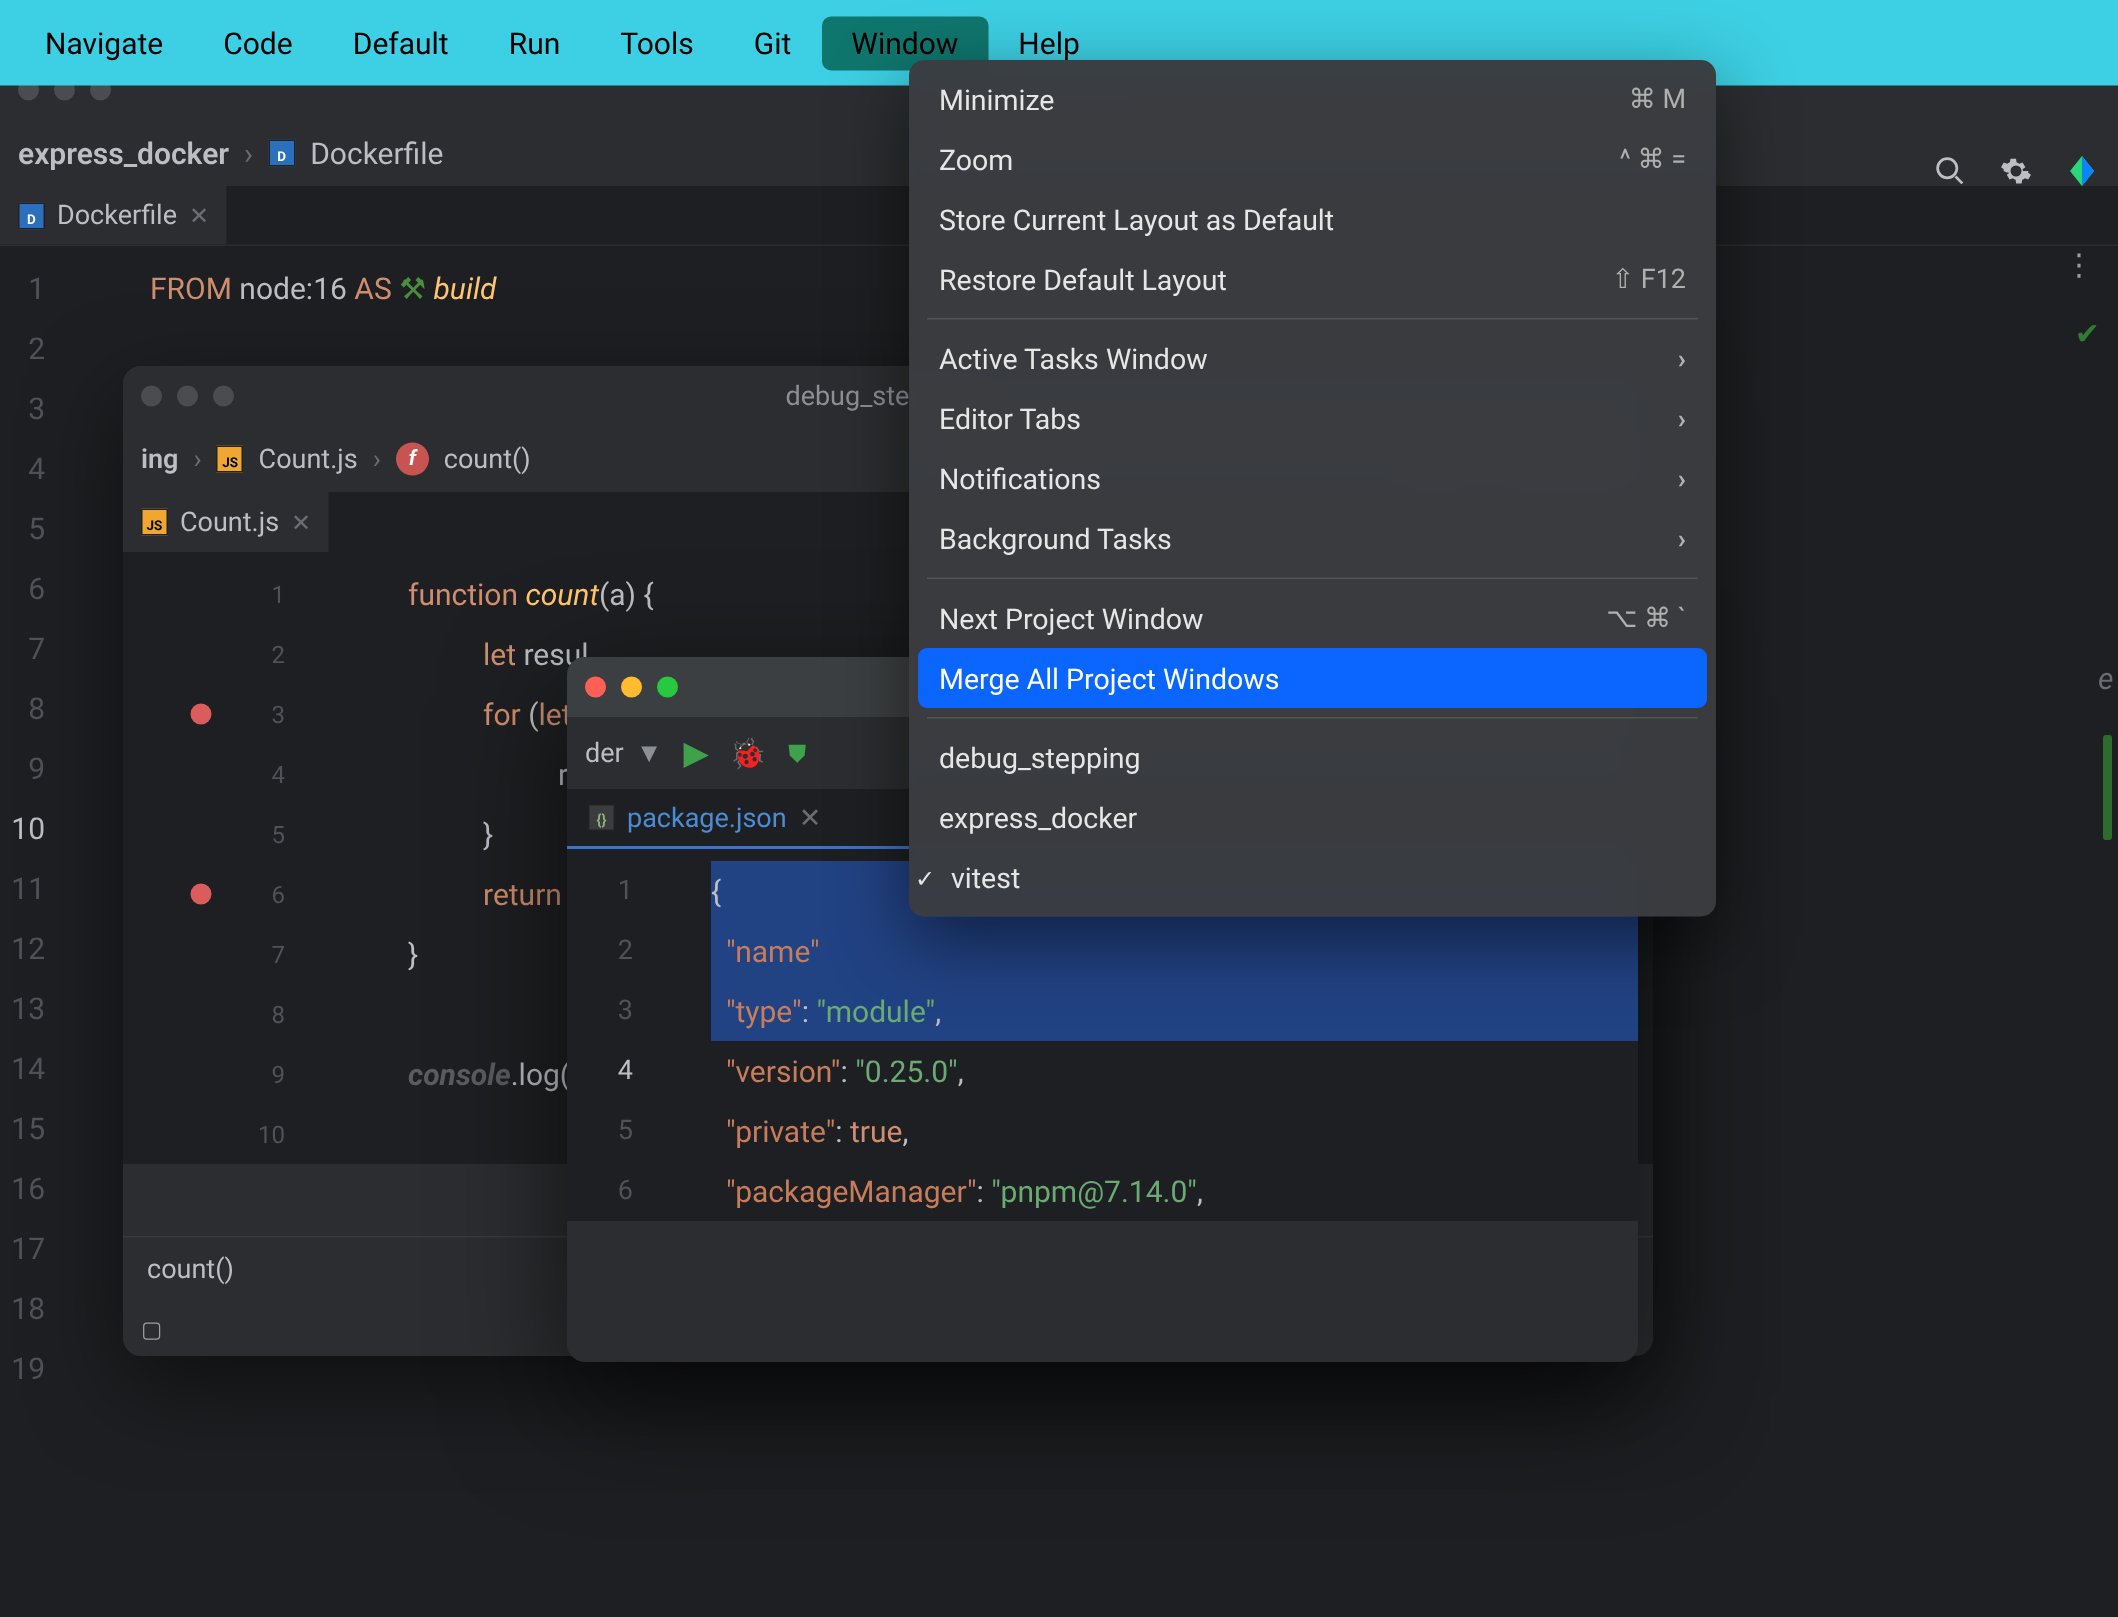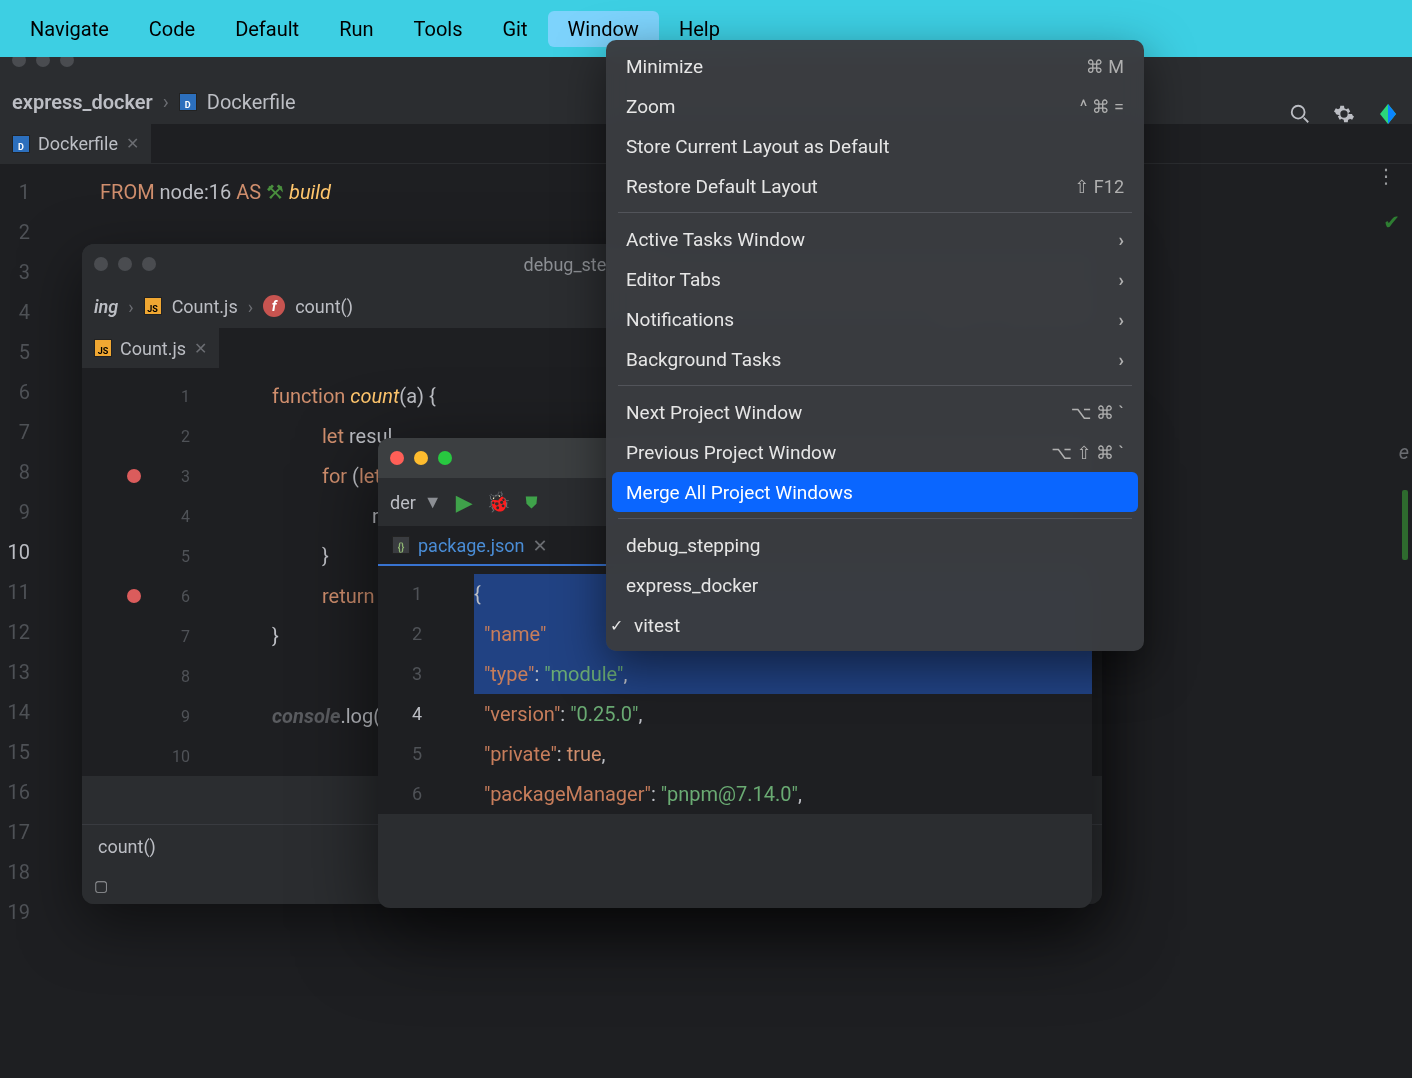--- a/index.html
+++ b/index.html
@@ -1,19 +1,19 @@
 <!DOCTYPE html>
 <html><head>
 <meta charset="utf-8">
 <style>
   * { margin:0; padding:0; box-sizing:border-box; font-family:-apple-system,BlinkMacSystemFont,"Segoe UI",Roboto,sans-serif; }
   body { width:1412px; height:1078px; background:#1e1f22; overflow:hidden; position:relative; color:#bcbec4; }
   .menubar { position:absolute; top:0; left:0; right:0; height:57px; background:#3dcfe3; display:flex; align-items:center; padding:0 10px; gap:0; z-index:5; }
   .menubar-item { padding:6px 20px; color:#000; font-size:20px; cursor:default; }
-  .menubar-item.active { background:#7dd3fc; border-radius:6px; }
+  .menubar-item.active { background:#0f766e; border-radius:6px; }
   .toolbar-right { position:absolute; top:100px; right:10px; display:flex; gap:16px; align-items:center; z-index:3; }
   .icon-btn { width:28px; height:28px; display:flex; align-items:center; justify-content:center; color:#bcbec4; }
   .window1 { position:absolute; top:40px; left:0; right:0; bottom:0; background:#1e1f22; z-index:1; }
   .win1-titlebar { height:40px; display:flex; align-items:center; justify-content:center; position:relative; background:#2b2d30; }
   .traffic { position:absolute; left:12px; display:flex; gap:10px; }
   .dot { width:14px; height:14px; border-radius:50%; background:#4a4c50; }
   .win1-title { color:#8c8f94; font-size:18px; }
   .win1-crumbs { height:44px; display:flex; align-items:center; padding:0 12px; gap:10px; background:#2b2d30; font-size:20px; }
   .crumb-sep { color:#6b6d72; }
   .win1-tabs { height:40px; display:flex; align-items:center; background:#1e1f22; border-bottom:1px solid #2b2d30; }
@@ -188,21 +188,21 @@
 <div class="window2">
   <div class="win2-titlebar">
     <div class="traffic">
         <span class="dot"></span>
         <span class="dot"></span>
         <span class="dot"></span>
       </div>
     <span class="win2-title">debug_stepping -</span>
   </div>
   <div class="win2-crumbs">
-    <span style="font-weight:600;font-style:italic;">ing</span>
+    <span style="font-weight:600;">ing</span>
     <span class="crumb-sep">›</span>
     <span class="file-icon js"></span>
     <span>Count.js</span>
     <span class="crumb-sep">›</span>
     <span class="f-icon">f</span>
     <span>count()</span>
     <div class="run-config">
       <span class="person-icon"></span>
         <span style="color:#9a9c9f">▾</span>
       <span class="run-chip">
@@ -353,24 +353,20 @@
     </div>
     <div class="menu-item">
       <span>Background Tasks</span>
       <span class="sub-arrow">›</span>
     </div>
     <div class="menu-sep"></div>
     <div class="menu-item">
       <span>Next Project Window</span>
       <span class="shortcut">⌥ ⌘ `</span>
     </div>
-    <div class="menu-item">
-      <span>Previous Project Window</span>
-      <span class="shortcut">⌥ ⇧ ⌘ `</span>
-    </div>
     <div class="menu-item highlighted">
       <span>Merge All Project Windows</span>
     </div>
     <div class="menu-sep"></div>
     <div class="menu-item">
       <span>debug_stepping</span>
     </div>
     <div class="menu-item">
       <span>express_docker</span>
     </div>

